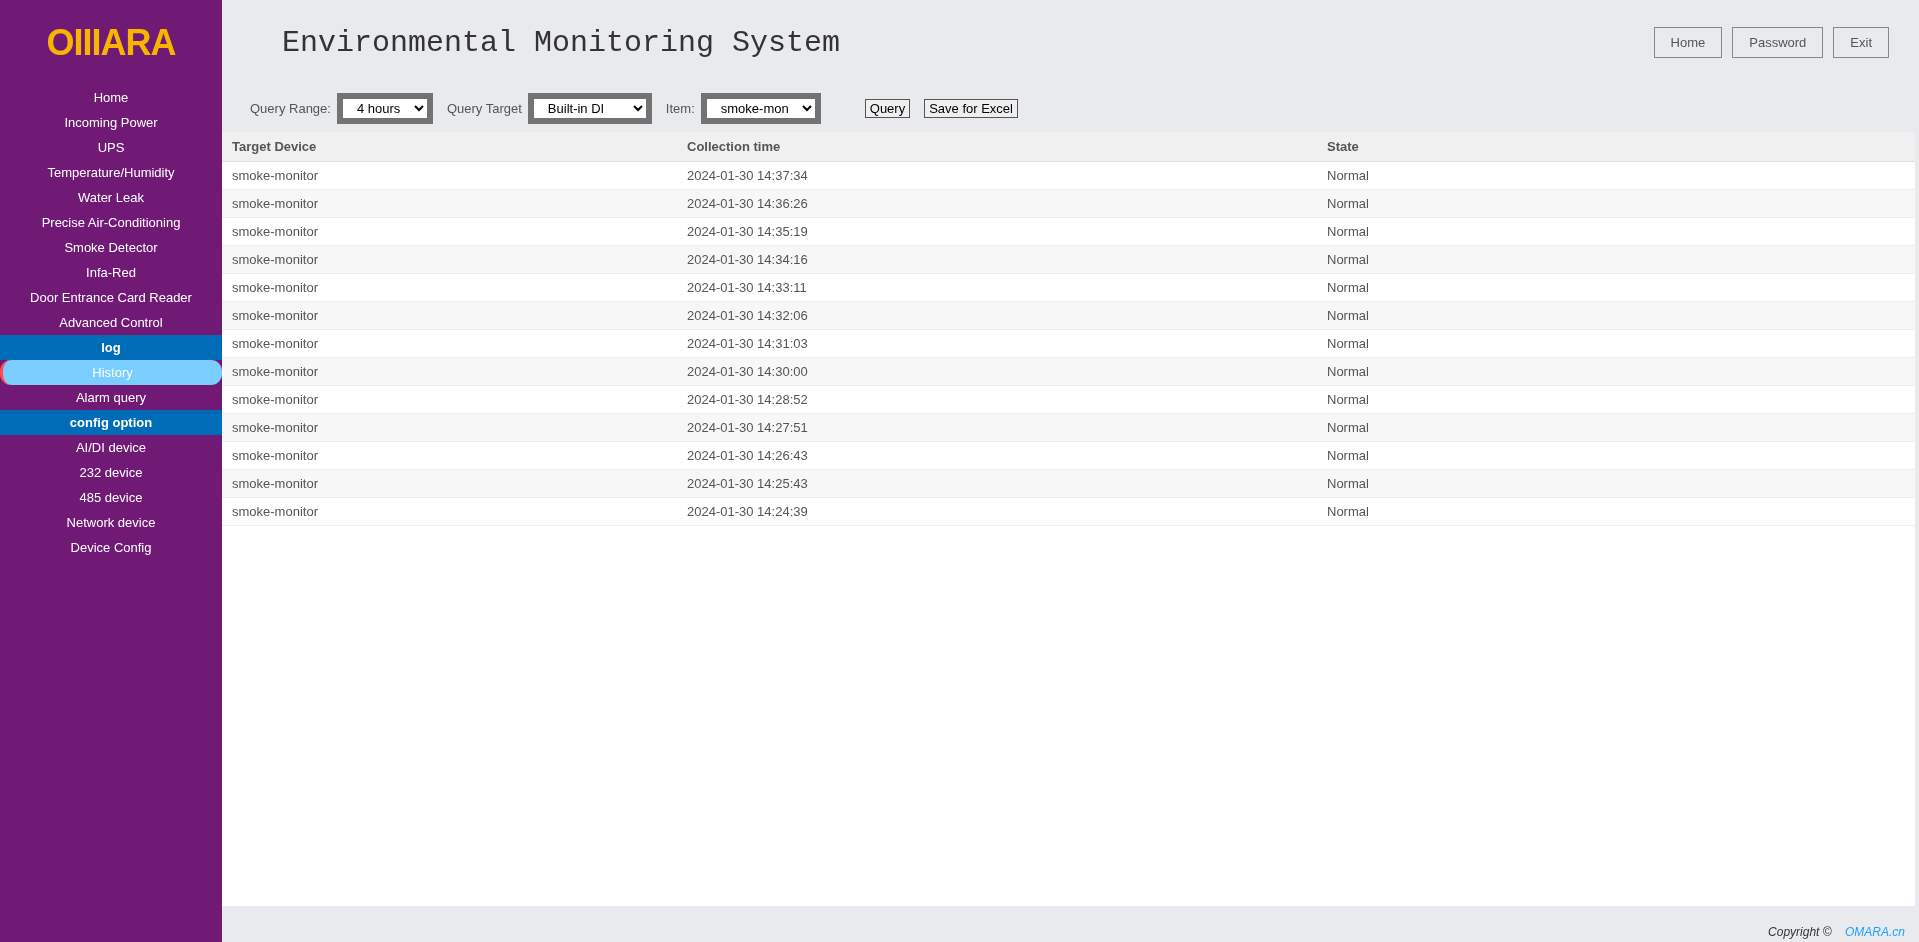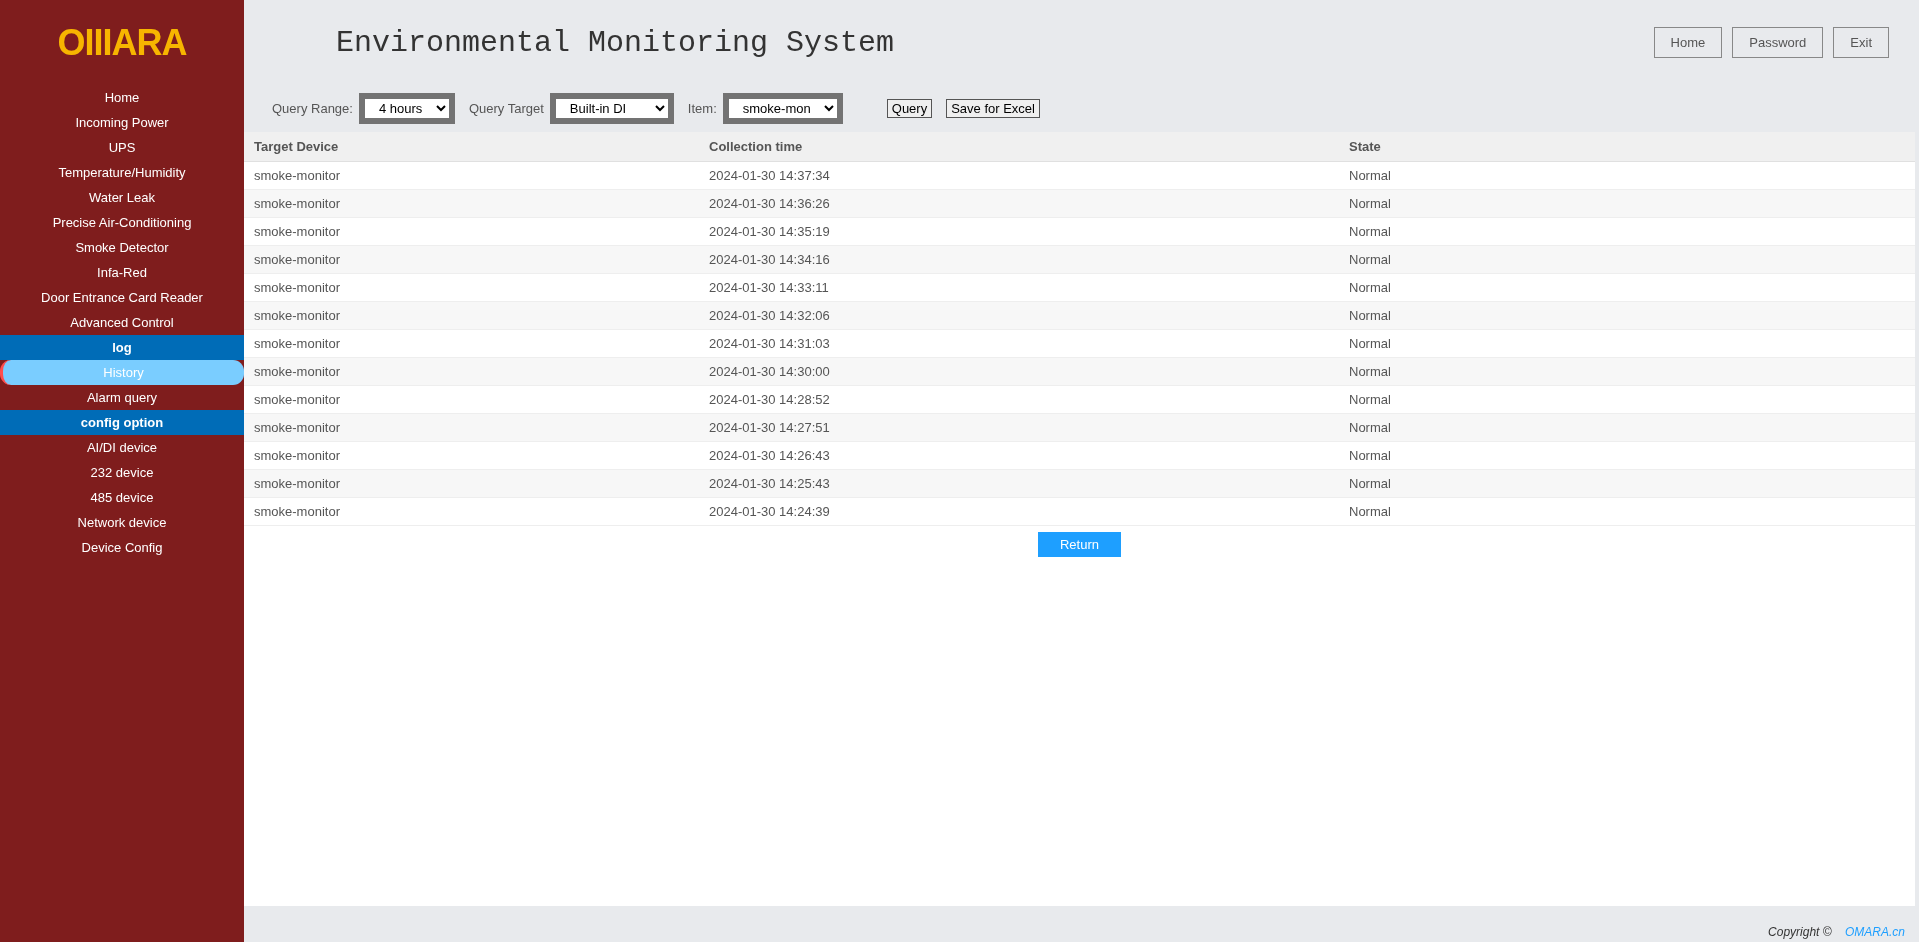--- a/index.html
+++ b/index.html
@@ -7,22 +7,22 @@
   font-family: Arial, sans-serif;
   font-size: 13px;
   color: #555;
   background: #e8eaed;
   width: 1919px;
   height: 942px;
   overflow: hidden;
 }
 .container { display: flex; height: 100%; }
 .sidebar {
-  width: 244px;
-  background: #7f1d1d;
+  width: 222px;
+  background: #701a75;
   color: #fff;
   flex-shrink: 0;
 }
 .logo {
   height: 85px;
   display: flex;
   align-items: center;
   justify-content: center;
   font-family: Impact, sans-serif;
   font-size: 36px;
@@ -53,21 +53,20 @@
   display: flex;
   flex-direction: column;
   overflow: hidden;
 }
 .header {
   height: 85px;
   background: #e8eaed;
   display: flex;
   align-items: center;
   padding: 0 30px 0 60px;
-  margin-left: 32px;
 }
 .page-title {
   font-family: "Courier New", monospace;
   font-size: 30px;
   color: #333;
   flex: 1;
 }
 .header-buttons { display: flex; gap: 10px; }
 .header-btn {
   border: 1px solid #888;
@@ -286,23 +285,20 @@
               <td>2024-01-30 14:25:43</td>
               <td>Normal</td>
             </tr>
             <tr>
               <td>smoke-monitor</td>
               <td>2024-01-30 14:24:39</td>
               <td>Normal</td>
             </tr>
           </tbody>
       </table>
-      <div class="bottom-section">
-        <button class="return-btn">Return</button>
-      </div>
     </div>
 
     <div class="hscroll-area">
       <div class="hscroll-inner"></div>
     </div>
 
     <div class="footer">
       <span>Copyright ©</span>
       &nbsp;&nbsp;
       <a href="#">OMARA.cn</a>

